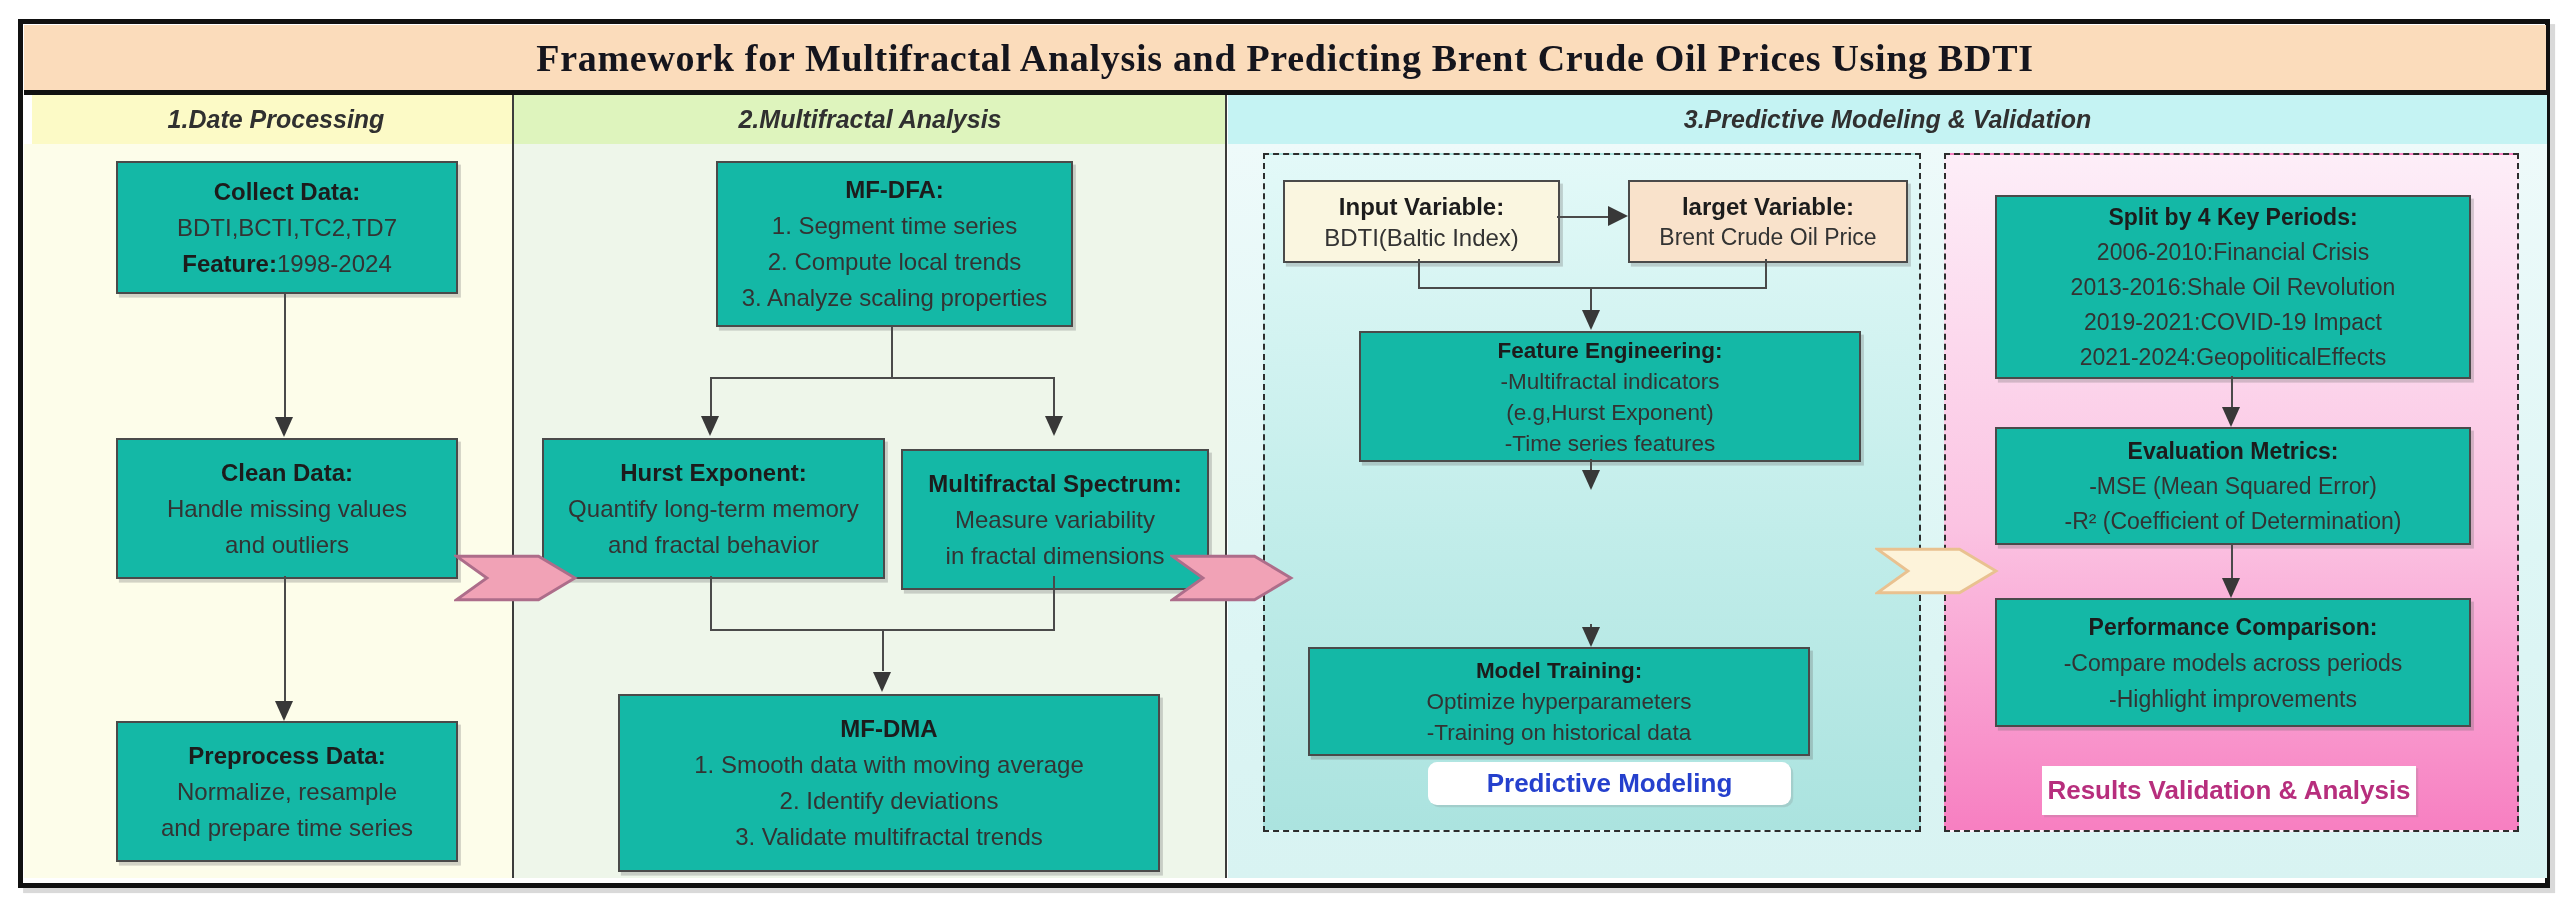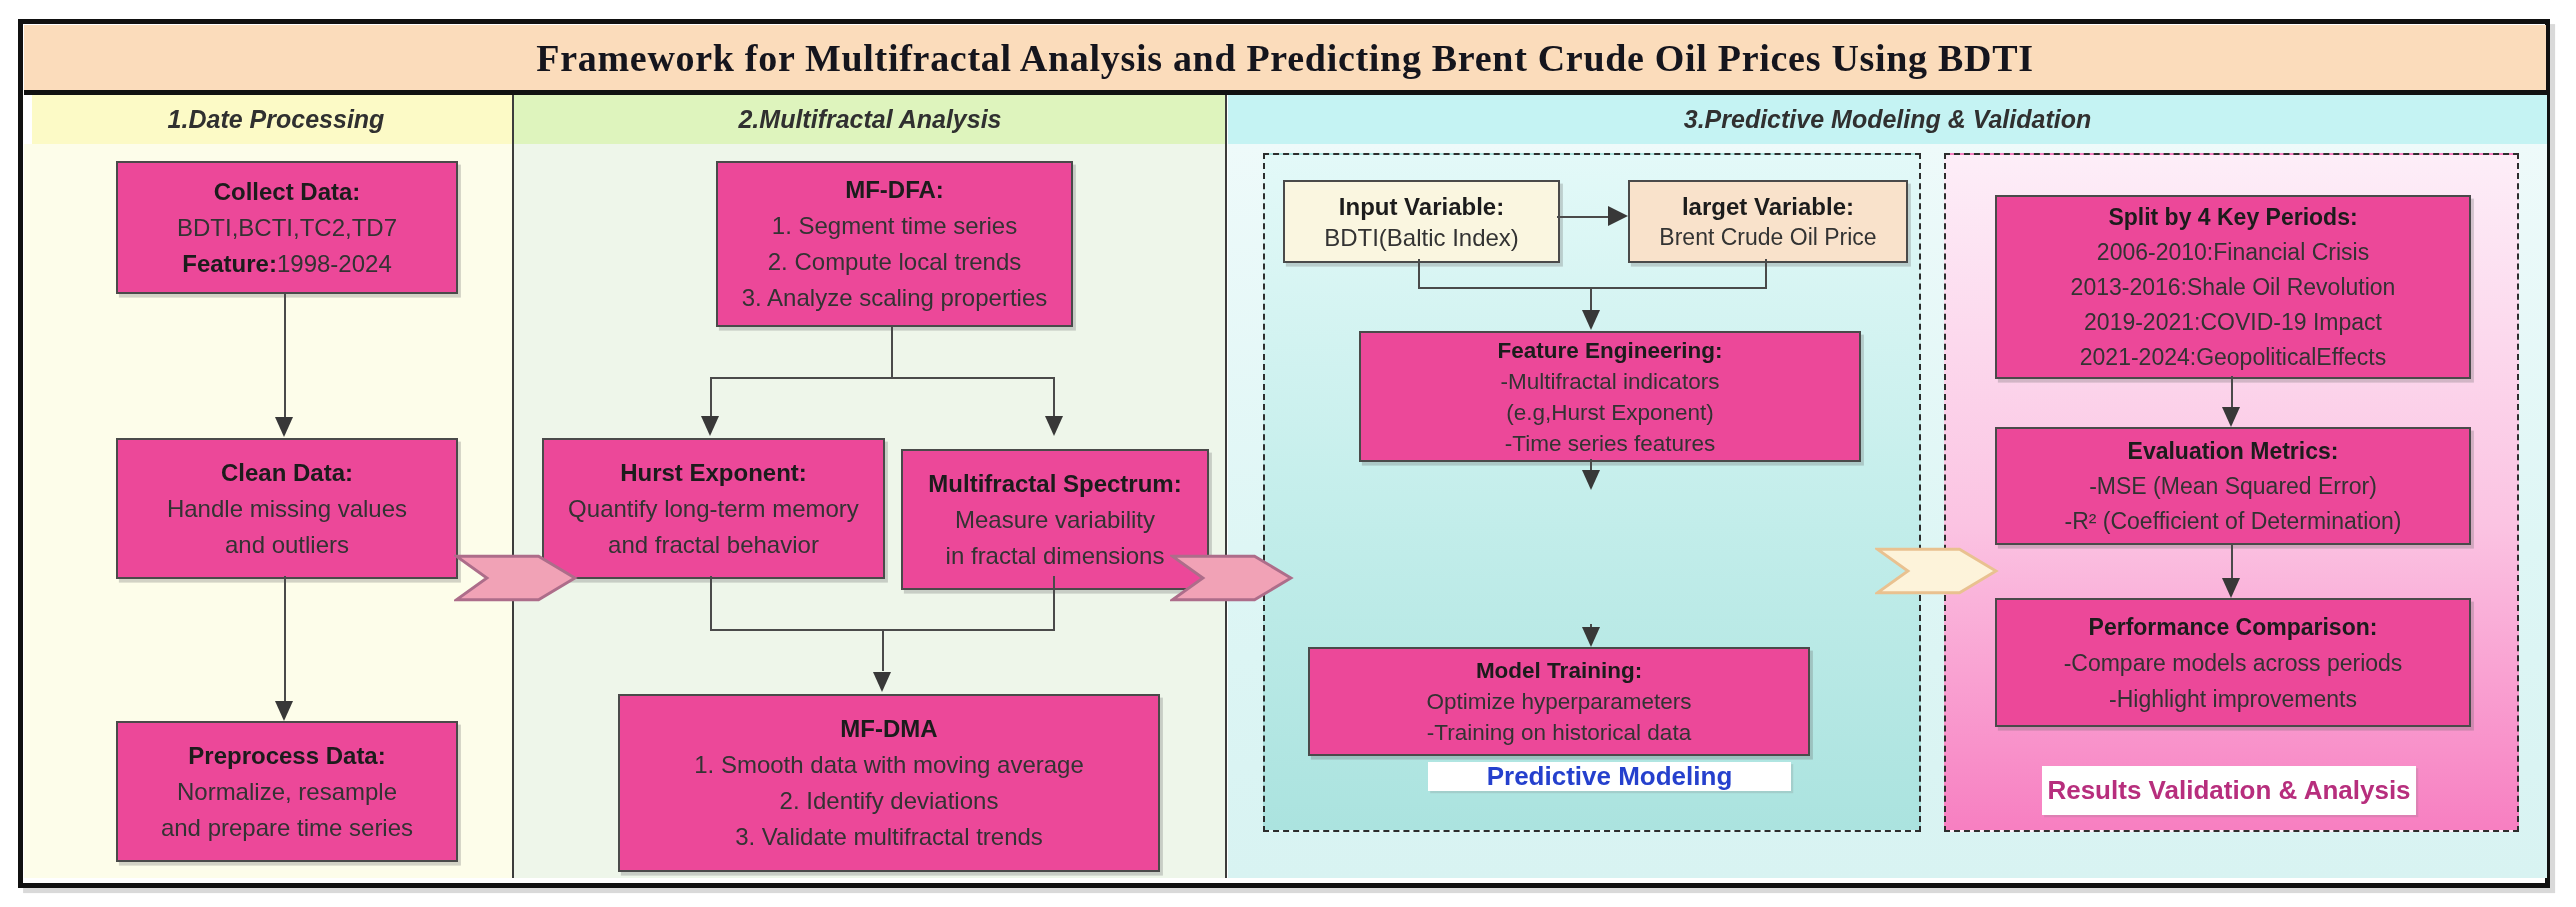--- a/index.html
+++ b/index.html
@@ -17,21 +17,21 @@
        font-size:25px;font-weight:bold;font-style:italic;color:#303030;}
   .hdr1{left:24px;width:488px;background:#fcfac6;margin-left:8px;}
   .hdr2{left:514px;width:712px;background:#def4bd;}
   .hdr3{left:1228px;width:1319px;background:#c5f3f3;}
   .col{position:absolute;top:144px;height:734px;}
   .col1{left:24px;width:488px;background:#fdfdea;}
   .col2{left:514px;width:712px;background:#eef6ea;}
   .col3{left:1228px;width:1319px;background:linear-gradient(180deg,#eefafa 0%,#def6f5 55%,#d8f3f2 100%);}
   .vsep{position:absolute;top:95px;height:783px;width:2.2px;background:#3c3c3c;}
   
-  .box{position:absolute;background:#ec4899;border:2.9px solid #4a4a4a;
+  .box{position:absolute;background:#14b8a6;border:2.9px solid #4a4a4a;
        box-shadow:2.9px 3.6px 0 rgba(100,100,100,0.28);
        display:flex;flex-direction:column;align-items:center;justify-content:center;
        text-align:center;font-size:24px;line-height:36px;color:#333;}
   .box .hd{font-weight:bold;color:#1c1c1c;}
   .sm{font-size:22.5px;line-height:31px;}
   
   .panel{position:absolute;border:2.9px dashed #2d2d2d;}
   .panel-teal{left:1263px;top:153px;width:654px;height:675px;
               background:linear-gradient(180deg,#e3f9f8 0%,#c2edea 55%,#abe3df 100%);}
   .panel-pink{left:1944px;top:153px;width:571px;height:675px;
@@ -159,21 +159,21 @@
     <div style="font-size:23px;">Brent Crude Oil Price</div>
   </div>
 
 
   <div class="box sm" style="left:1308px;top:647px;width:498px;height:105px;">
     <div class="hd">Model Training:</div>
     <div>Optimize hyperparameters</div>
     <div>-Training on historical data</div>
   </div>
 
-  <div class="caption cap-blue" style="left:1428px;top:762px;width:363px;height:29px;">
+  <div class="caption cap-blue" style="left:1428px;top:762px;width:363px;height:43px;border-radius:9px;">
     <span>Predictive Modeling</span>
   </div>
 
   <div class="hline" style="left:1557px;top:216px;width:52px;"></div>
   <div class="head-right" style="left:1608px;top:206px;"></div>
   <div class="vline" style="left:1418px;top:259px;height:30px;"></div>
   <div class="vline" style="left:1765px;top:259px;height:30px;"></div>
   <div class="hline" style="left:1418px;top:287px;width:349px;"></div>
   <div class="vline" style="left:1590px;top:287px;height:23px;"></div>
   <div class="head-down" style="left:1582px;top:310px;"></div>

